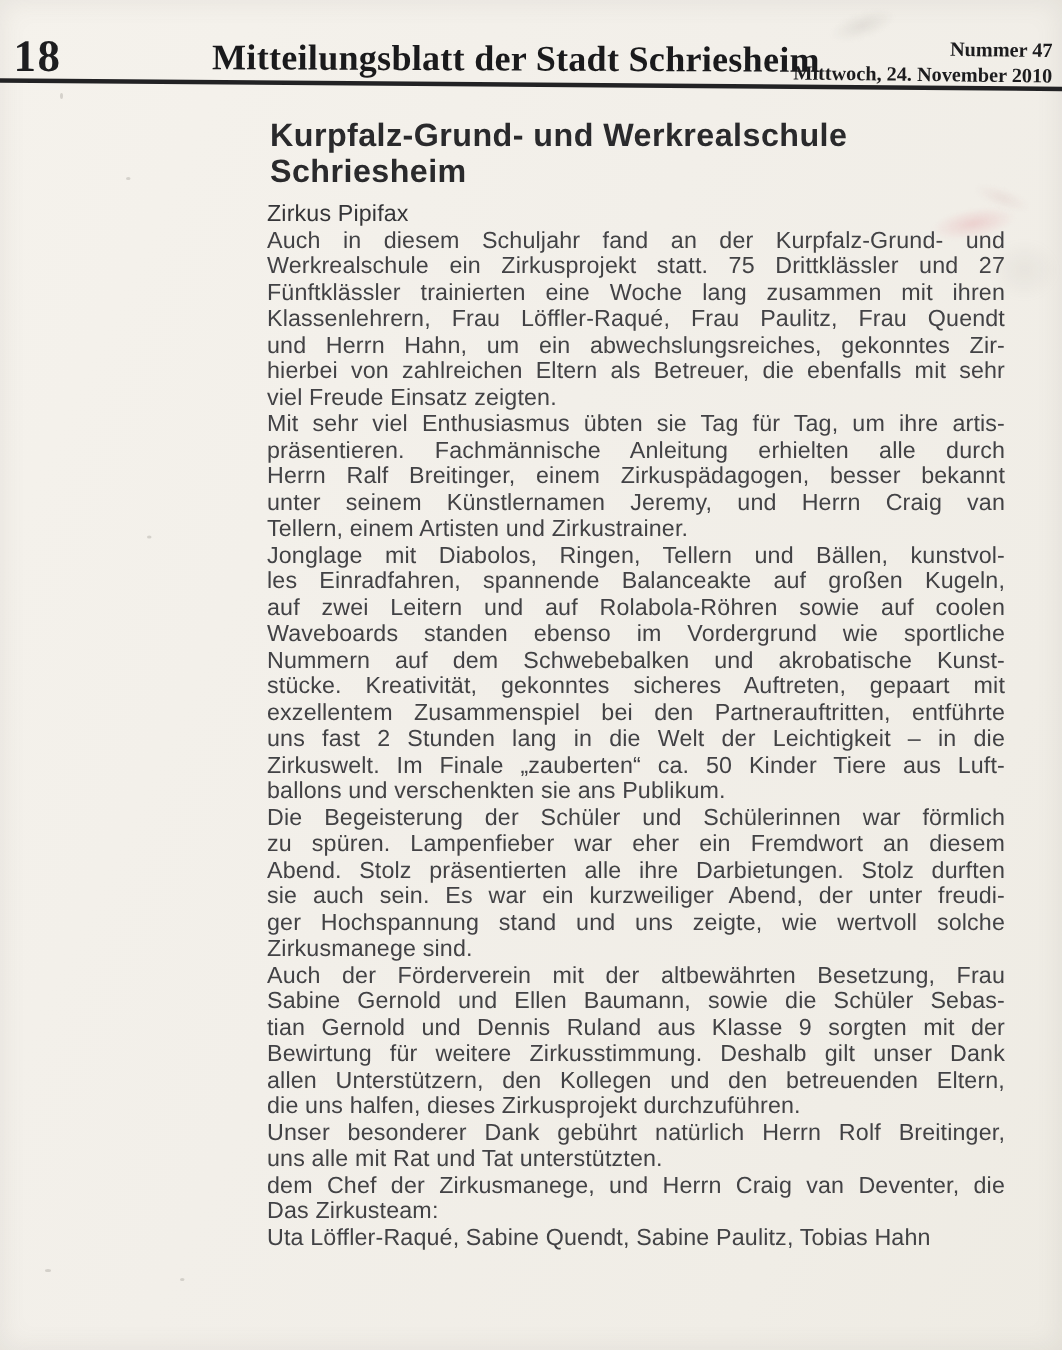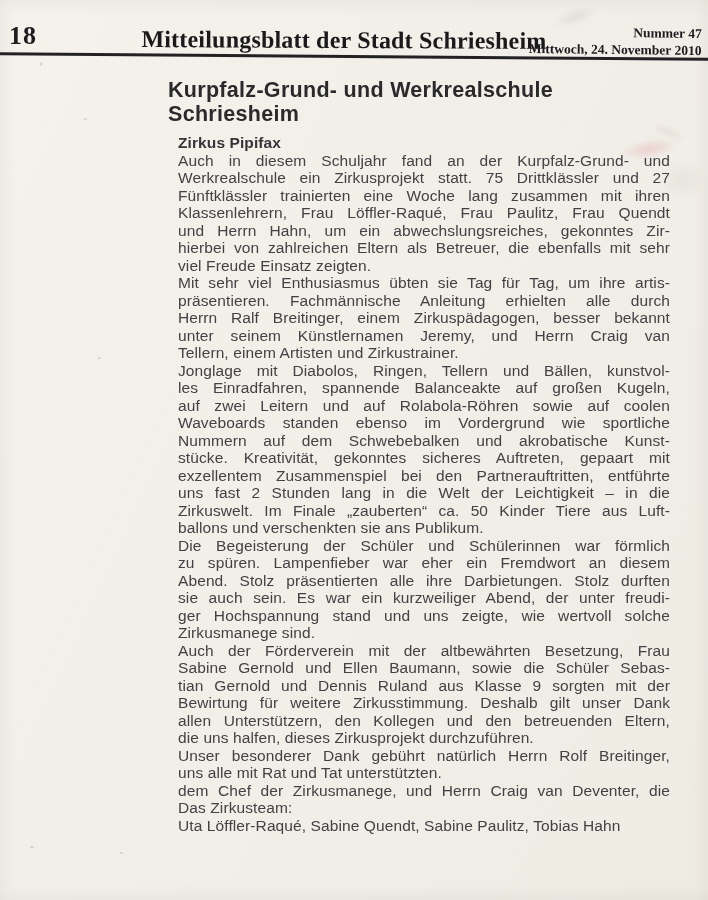--- a/index.html
+++ b/index.html
@@ -10,55 +10,55 @@
   }
   .paper {
     position:absolute; inset:0;
     background:linear-gradient(115deg,#f5f2ec 0%,#f2efe9 45%,#f0ede6 80%,#eeebe3 100%);
     box-shadow:inset 0 0 18px rgba(120,115,105,.12);
   }
   
   .page-num {
     position:absolute; left:9px; top:21px;
     font-family:"Liberation Serif", serif; font-weight:bold;
-    font-size:26px; color:#1d1d1f; letter-spacing:1px;
+    font-size:30px; color:#1d1d1f; letter-spacing:1px;
   }
   .masthead {
     position:absolute; left:110px; right:130px; top:27px; text-align:center;
     font-family:"Liberation Serif", serif; font-weight:bold;
     font-size:24px; color:#1a1a1c; letter-spacing:0.2px;
     transform:rotate(0.25deg);
   }
   .issue-block {
     position:absolute; right:6px; top:24px; text-align:right;
     font-family:"Liberation Serif", serif; font-weight:bold;
     font-size:13.5px; line-height:17px; color:#1c1c1e;
     transform:rotate(0.7deg);
   }
   .rule {
     position:absolute; left:-4px; right:-4px; top:55px; height:3px;
     background:#222224; transform:rotate(0.45deg);
   }
   
   .art-title {
-    position:absolute; left:168px; top:79px; width:505px;
+    position:absolute; left:180px; top:79px; width:505px;
     font-size:21.5px; line-height:23.8px; font-weight:bold;
     color:#2a2a2c; letter-spacing:0.3px;
   }
   .art-body {
     position:absolute; left:178px; top:134px; width:492px;
     font-size:15.5px; line-height:17.5px; color:#424245;
     letter-spacing:0.1px;
   }
   .line {
     height:17.5px; overflow:hidden;
     text-align:justify; text-align-last:justify;
   }
   .line.nj { text-align:left; text-align-last:left; }
-  .line.b  { font-weight:bold; color:#353538; }
+  .line.b  { font-weight:normal; color:#353538; }
   
   .smudge { position:absolute; pointer-events:none; }
   .smudge-pink {
     left:620px; top:139px; width:58px; height:20px; border-radius:50%;
     background:radial-gradient(ellipse at center, rgba(222,139,148,.30), rgba(222,139,148,0) 70%);
     transform:rotate(-10deg); filter:blur(1px);
   }
   .smudge-pink2 {
     left:648px; top:125px; width:40px; height:14px; border-radius:50%;
     background:radial-gradient(ellipse at center, rgba(200,160,160,.18), rgba(200,160,160,0) 70%);

